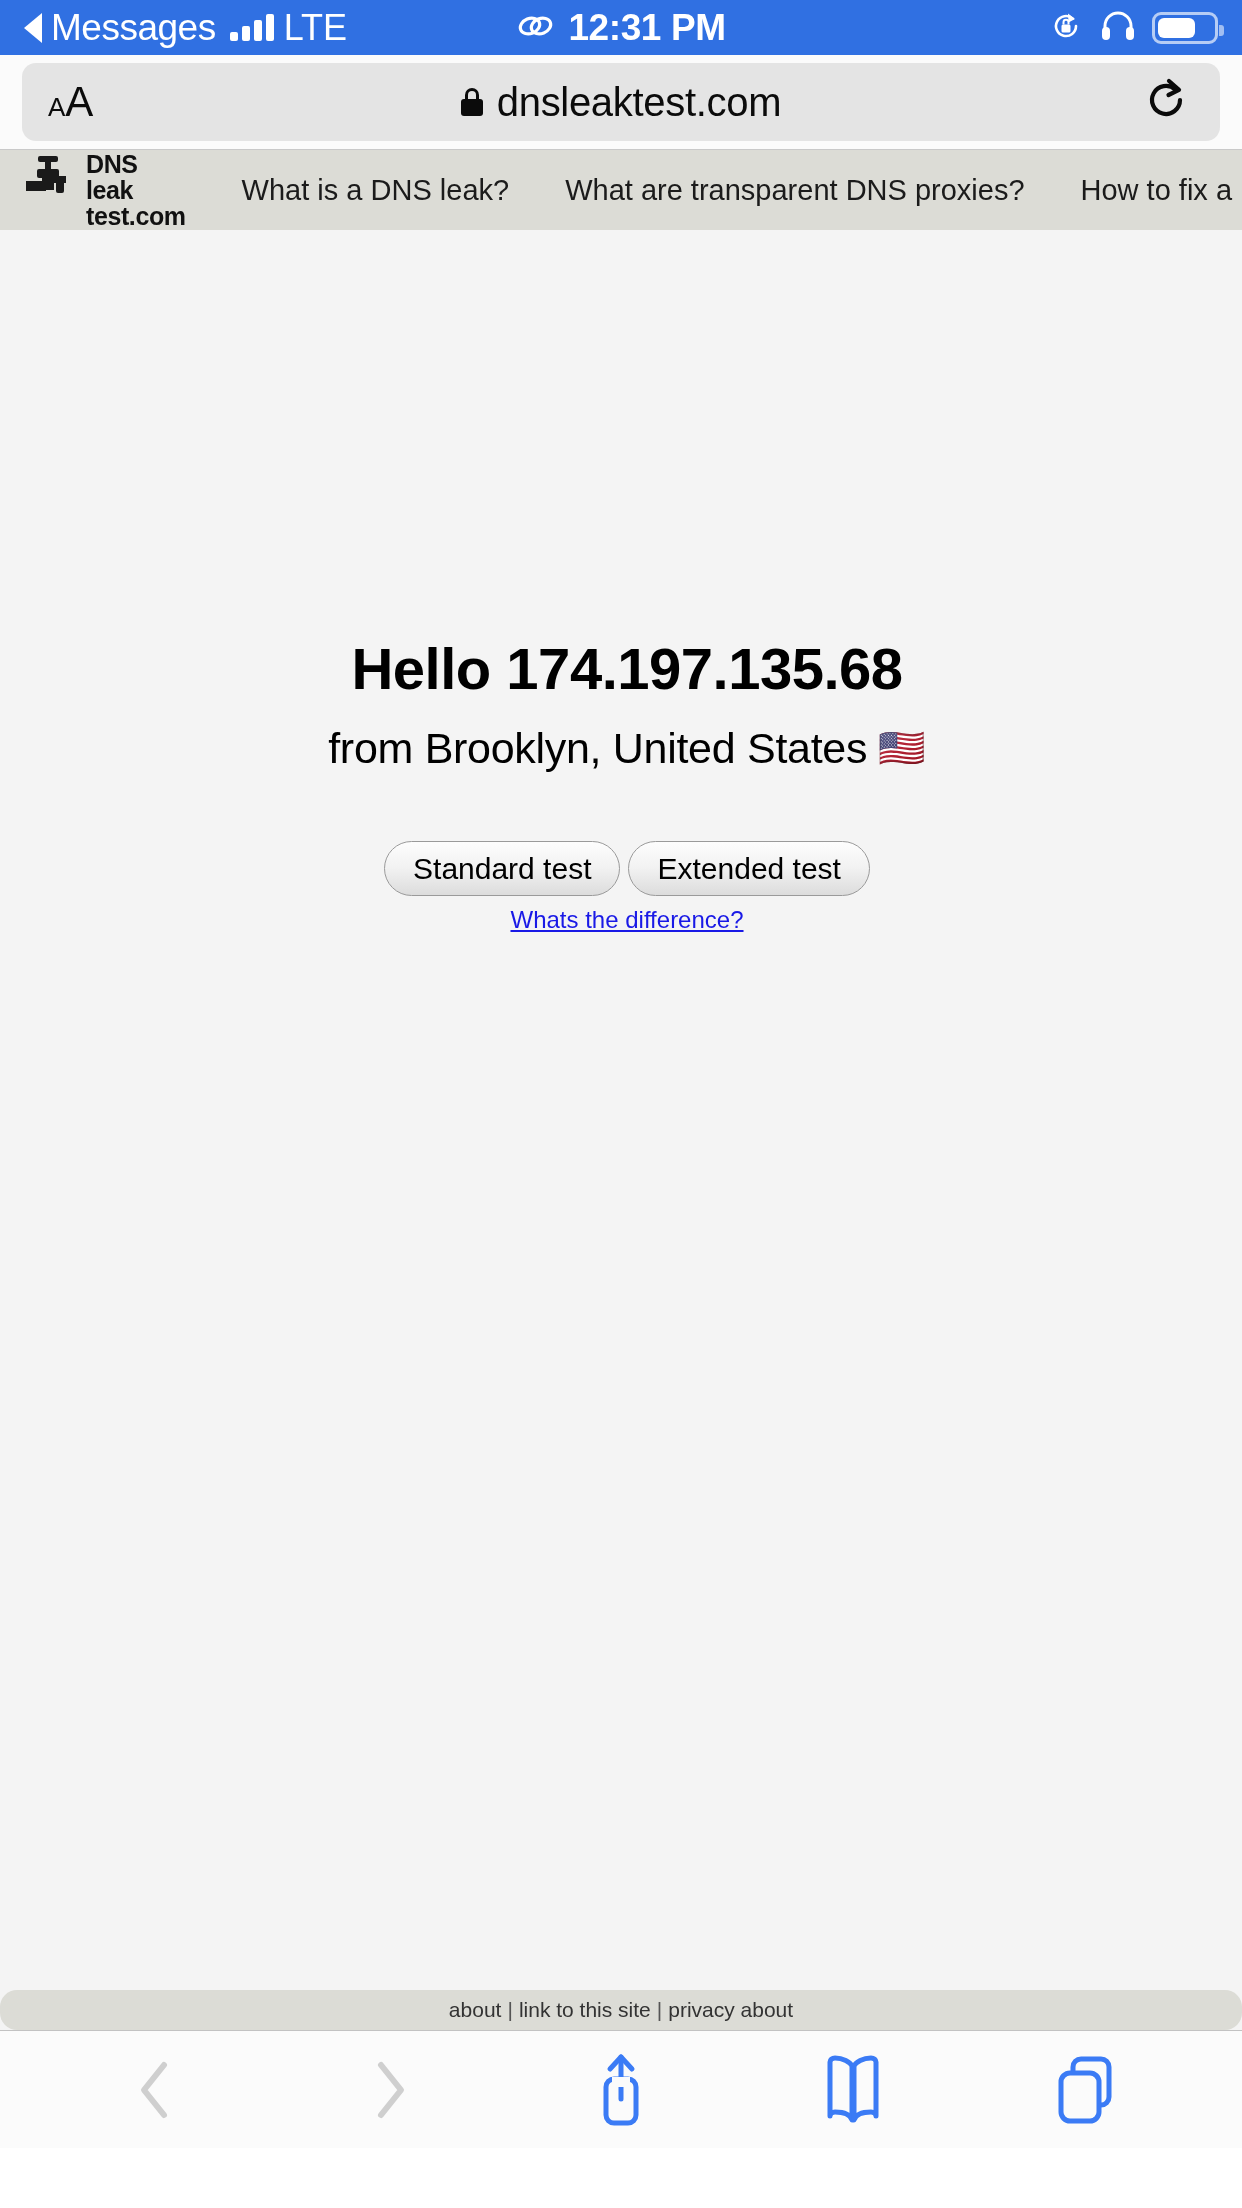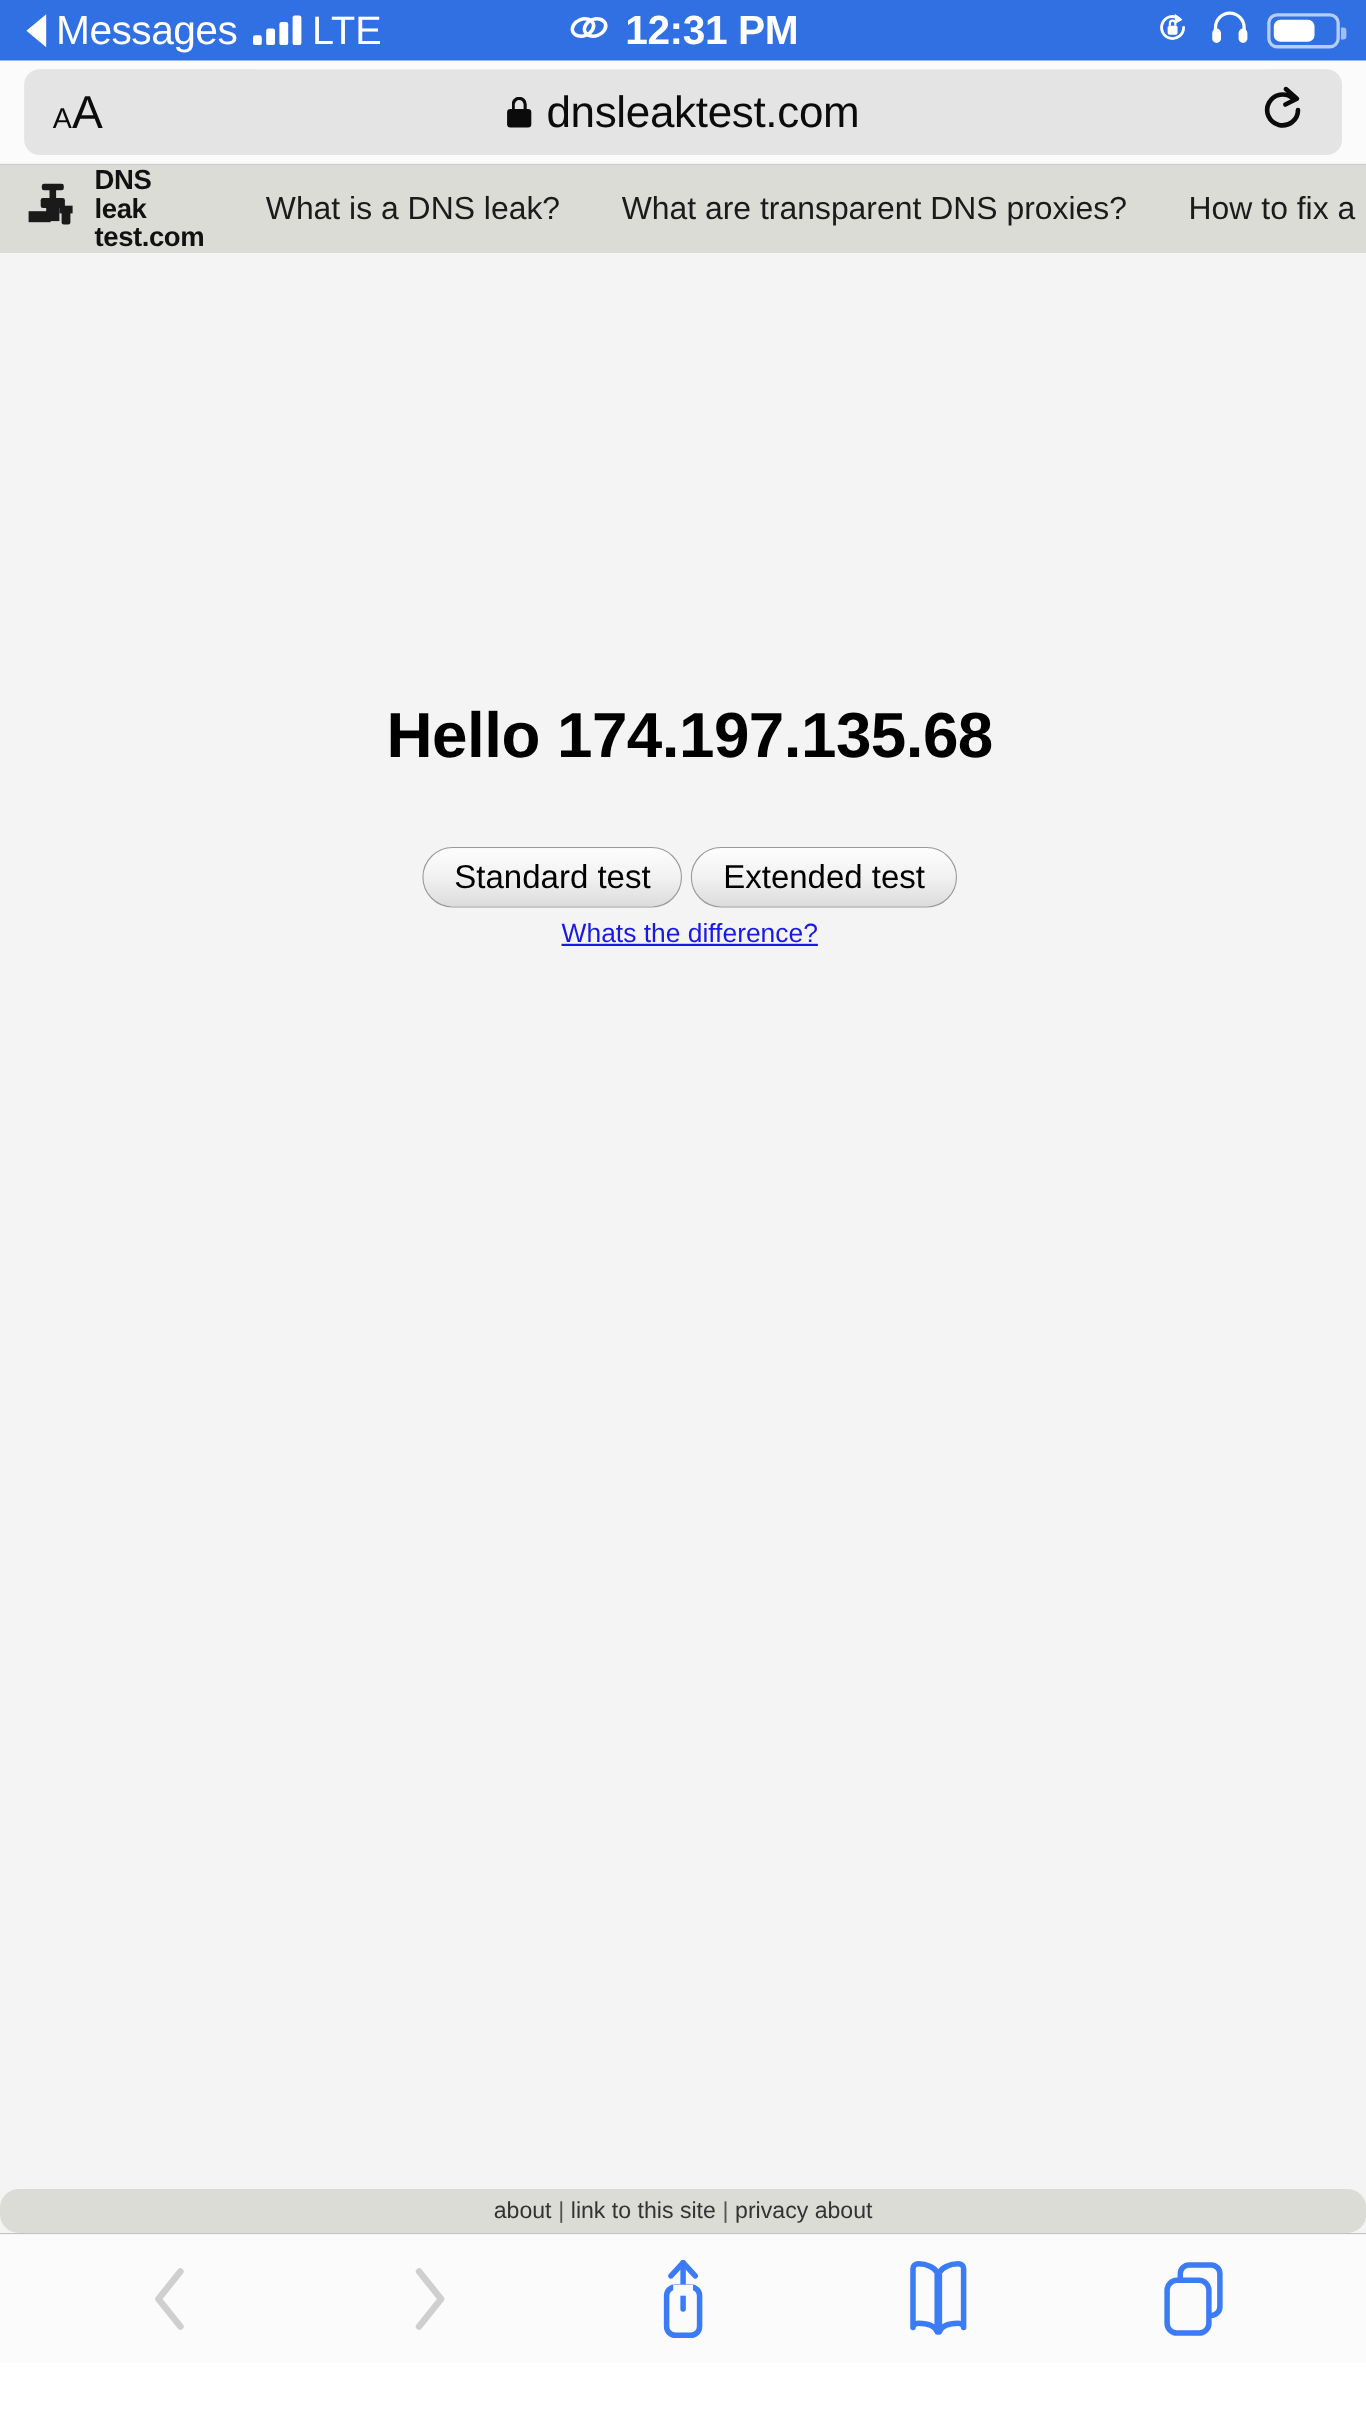--- a/index.html
+++ b/index.html
@@ -183,21 +183,21 @@
   .site-nav {
     background: #dcdcd6;
     height: 80px;
     display: flex;
     align-items: center;
     padding-left: 22px;
     flex: 0 0 80px;
   }
   .brand {
     display: flex;
-    align-items: center;
+    align-items: flex-start;
     gap: 12px;
     margin-right: 56px;
   }
   .brand-text {
     font-size: 25px;
     font-weight: 700;
     line-height: 1.05;
     color: #111;
     letter-spacing: -0.4px;
   }
@@ -387,20 +387,24 @@
       <div class="nav-links">
         <span class="nav-link">What is a DNS leak?</span>
         <span class="nav-link">What are transparent DNS proxies?</span>
         <span class="nav-link">How to fix a DNS leak</span>
       </div>
     </div>
 
     <div class="content">
       <div class="hero">
         <div class="hello-line">Hello 174.197.135.68</div>
+        <div class="from-line">
+          <span>from Brooklyn, United States</span>
+          <span class="flag">🇺🇸</span>
+        </div>
         <div class="test-buttons">
           <button class="pill-btn">Standard test</button>
           <button class="pill-btn">Extended test</button>
         </div>
         <a class="diff-link">Whats the difference?</a>
       </div>
     </div>
 
     <div class="site-footer">
       <span class="footer-link">about</span>

